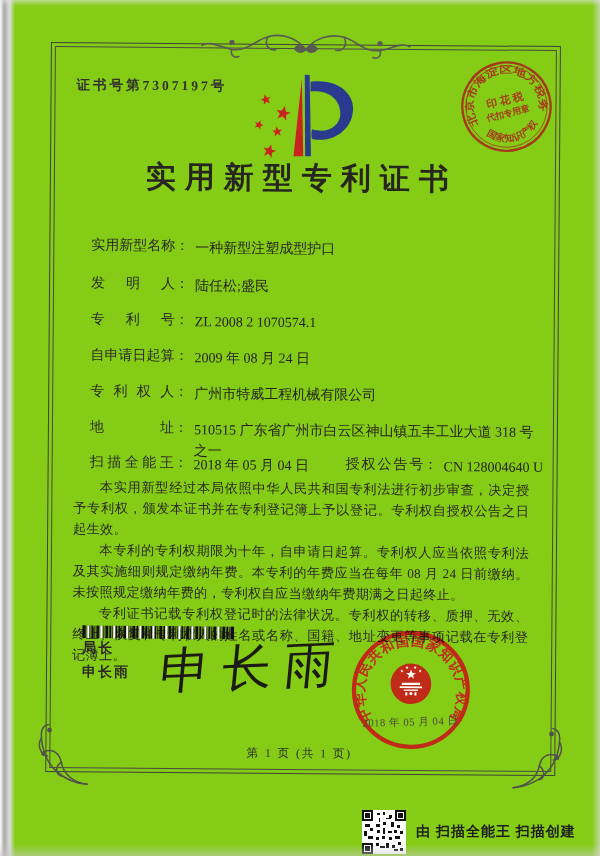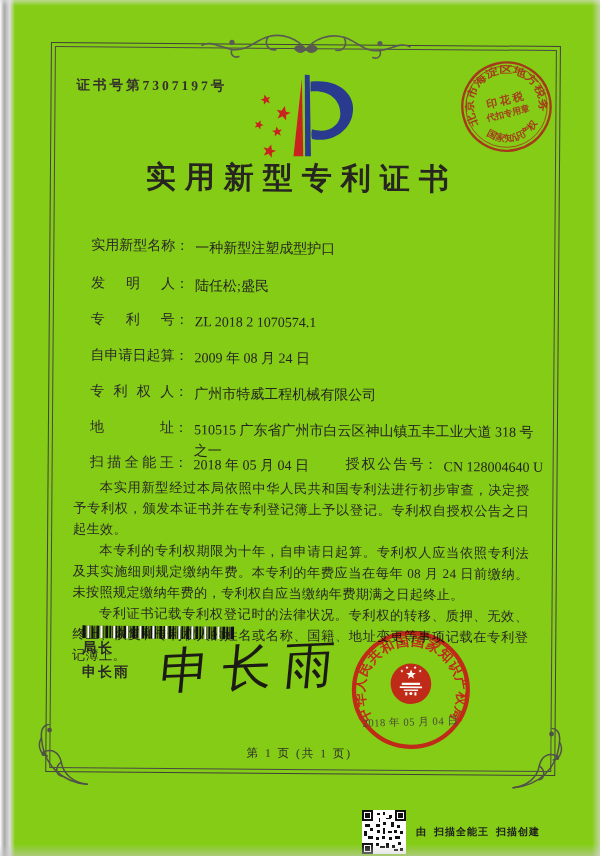--- a/index.html
+++ b/index.html
@@ -53,22 +53,22 @@
              transform:rotate(-3deg) skewX(-8deg);}
 
   .seal-main{position:absolute;left:350px;top:626px;mix-blend-mode:multiply;opacity:.95;}
   .stamp-tax{position:absolute;left:455px;top:56px;transform:rotate(-14deg);
              mix-blend-mode:multiply;opacity:.85;}
 
   .page-footer{position:absolute;left:48px;top:746px;width:508px;text-align:center;
                font-size:11.5px;letter-spacing:2px;color:#2e2c28;}
 
   .scan-footer{position:absolute;left:362px;top:810px;display:flex;align-items:center;}
-  .scan-footer-text{margin-left:10px;font-size:10px;font-weight:600;color:#1d1d1d;
-                    letter-spacing:1px;font-family:Liberation Mono, monospace;}
+  .scan-footer-text{margin-left:10px;font-size:14px;font-weight:600;color:#1d1d1d;
+                    letter-spacing:1px;font-family:Liberation Sans, sans-serif;}
 </style>
 </head>
 <body>
 
 <div class="page">
 
   <div class="sheet">
 
     <div class="frame">
       <div class="frame-inner"></div>
@@ -132,21 +132,21 @@
     <div class="title">实用新型专利证书</div>
 
     <div class="fields">
       <div class="frow" style="top:238px">
         <span class="flabel">实用新型名称</span><span class="fcolon">：</span><span class="fvalue">一种新型注塑成型护口</span>
       </div>
       <div class="frow" style="top:276px">
         <span class="flabel">发明人</span><span class="fcolon">：</span><span class="fvalue">陆任松;盛民</span>
       </div>
       <div class="frow" style="top:312px">
-        <span class="flabel">专利号</span><span class="fcolon">：</span><span class="fvalue">ZL 2018 2 1070574.1</span>
+        <span class="flabel">专利号</span><span class="fcolon">：</span><span class="fvalue">ZL 2008 2 1070574.1</span>
       </div>
       <div class="frow" style="top:348px">
         <span class="flabel">自申请日起算</span><span class="fcolon">：</span><span class="fvalue">2009 年 08 月 24 日</span>
       </div>
       <div class="frow" style="top:384px">
         <span class="flabel">专利权人</span><span class="fcolon">：</span><span class="fvalue">广州市特威工程机械有限公司</span>
       </div>
       <div class="frow" style="top:420px">
         <span class="flabel">地址</span><span class="fcolon">：</span><span class="fvalue">510515 广东省广州市白云区神山镇五丰工业大道 318 号之一</span>
       </div>

